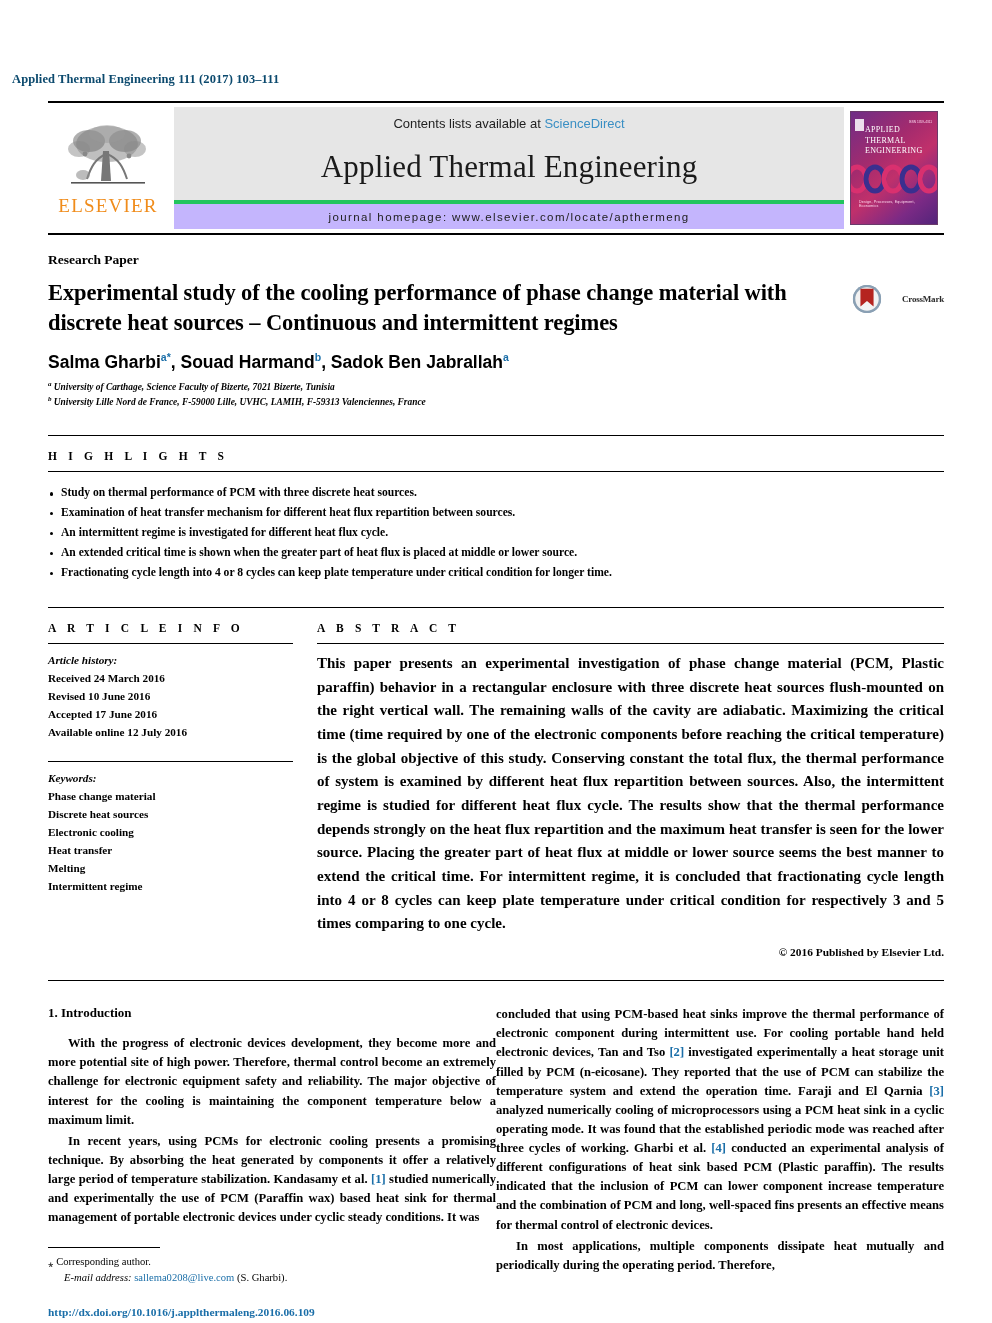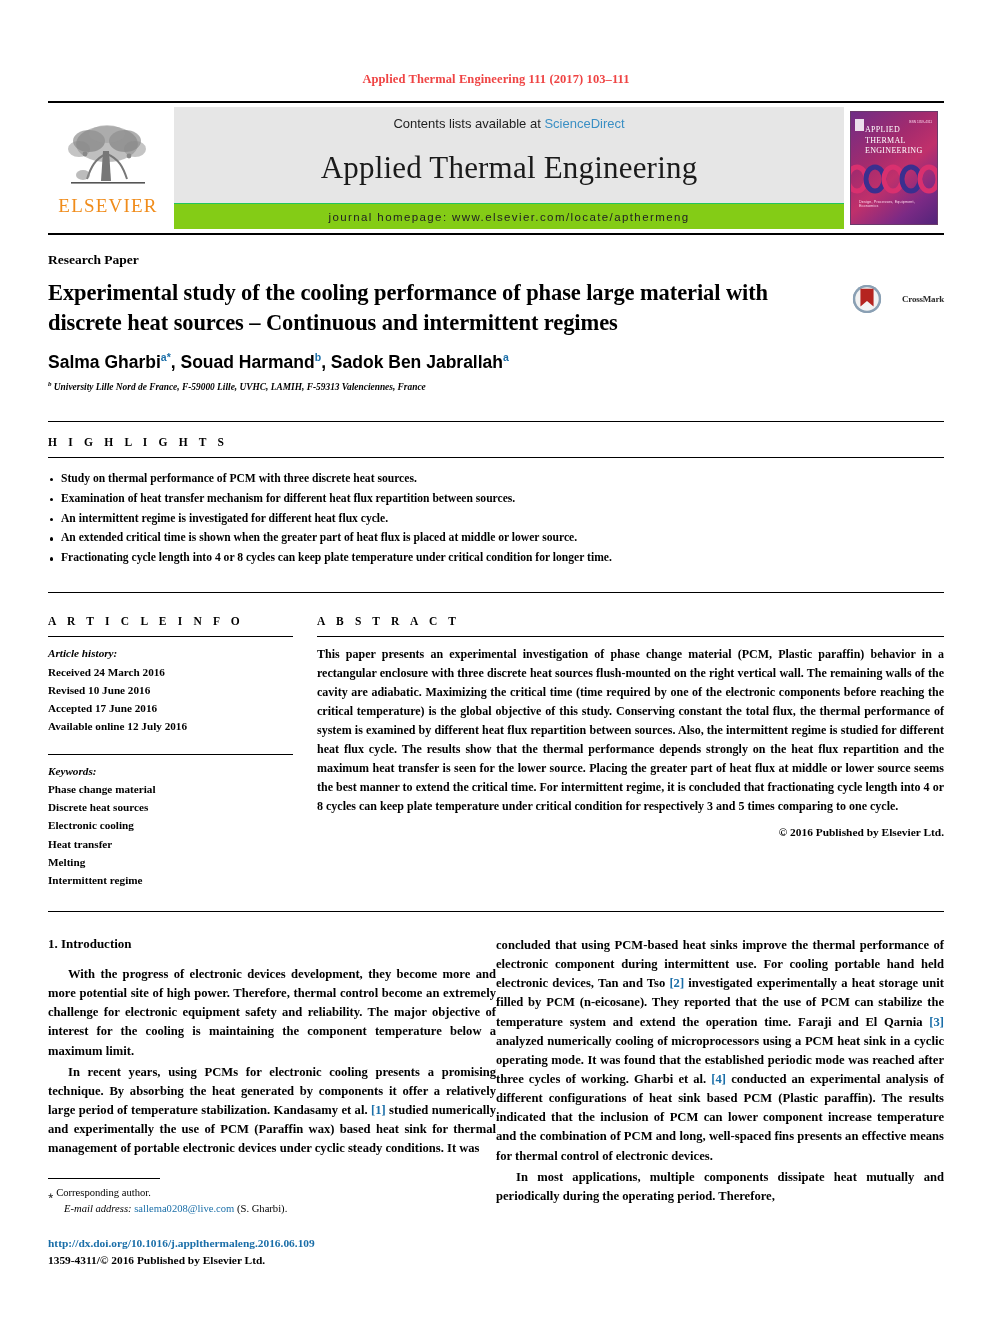--- a/index.html
+++ b/index.html
@@ -18,27 +18,28 @@
   .page {
     position: relative;
     width: 992px;
     height: 1323px;
     padding: 0;
     box-sizing: border-box;
   }
 
   
   .running-head {
-    text-align: center;
+    text-align: left;
     font-family: "Liberation Serif", serif;
     font-weight: bold;
     font-size: 12.5px;
-    color: #ef4444;
+    color: #0c4a6e;
     padding-top: 72px;
     letter-spacing: .1px;
+    margin-left: 12px;
   }
 
   
   .masthead {
     margin: 14px 48px 0 48px;
     border-top: 2px solid #000;
     border-bottom: 2px solid #000;
     display: flex;
     align-items: stretch;
     height: 122px;
@@ -89,23 +90,23 @@
     margin-top: 10px;
   }
   .homepage-line {
     font-family: "Liberation Sans", sans-serif;
     font-size: 11.5px;
     letter-spacing: 1.4px;
     color: #222;
     width: 100%;
     text-align: center;
     padding: 7px 0 6px 0;
-    border-top: 1px solid #22c55e;
+    border-top: 4px solid #22c55e;
     margin-top: 8px;
-    background: #84cc16;
+    background: #c4b5fd;
     box-sizing: border-box;
   }
   .cover-block {
     flex: 0 0 100px;
     width: 100px;
     display: flex;
     align-items: center;
     justify-content: center;
   }
   .cover-thumb {
@@ -233,42 +234,42 @@
     width: 3.4px; height: 3.4px;
     background: #000;
     border-radius: 50%;
   }
 
   
   .info-abstract {
     display: flex;
     margin-top: 24px;
     border-top: 1.6px solid #000;
-    padding-top: 8px;
+    padding-top: 0;
   }
   .info-col { flex: 0 0 245px; padding-right: 24px; }
   .abs-col  { flex: 1 1 auto; }
   .colhead { padding: 14px 0 9px 0; }
   .inner-rule { border-top: 1.2px solid #000; }
 
   .ai-block {
     font-family: "Liberation Serif", serif;
     font-weight: bold;
     font-size: 11.2px;
     line-height: 1.62;
     padding-top: 7px;
   }
   .ai-block .it { font-style: italic; }
   .ai-gap { height: 17px; }
   .kw-rule { border-top: 1.2px solid #000; margin-top: 2px; }
 
   .abstract-body {
     font-family: "Liberation Serif", serif;
     font-weight: bold;
-    font-size: 12px;
+    font-size: 15px;
     line-height: 1.58;
     text-align: justify;
     padding-top: 8px;
   }
   .copyright {
     font-family: "Liberation Serif", serif;
     font-weight: bold;
     font-size: 11.4px;
     text-align: right;
     margin-top: 10px;
@@ -383,40 +384,41 @@
         <div class="cv-foot">Design, Processes, Equipment, Economics</div>
       </div>
     </div>
   </div>
 
   <div class="content">
 
     <div class="art-type">Research Paper</div>
 
     <div class="title-row">
-      <div class="paper-title">Experimental study of the cooling performance of phase large material with discrete heat sources – Continuous and intermittent regimes</div>
+      <div class="paper-title">Experimental study of the cooling performance of phase change material with discrete heat sources – Continuous and intermittent regimes</div>
       <div class="crossmark">
         <svg class="cm-badge" viewBox="0 0 32 32">
           <circle cx="16" cy="16" r="15" fill="#7e93a8" stroke="#5c7governed"></circle>
           <circle cx="16" cy="16" r="15" fill="#8aa0b4"></circle>
           <circle cx="16" cy="16" r="12.5" fill="#f2f2f2"></circle>
           <path d="M9 5 L23 5 L23 24 L16 18 L9 24 Z" fill="#b5241f"></path>
           <path d="M16 22 L21 27 L11 27 Z" fill="#f2f2f2"></path>
         </svg>
         <span class="cm-text">CrossMark</span>
       </div>
     </div>
 
     <div class="authors">
       <span><span>Salma Gharbi</span><sup>a</sup><sup class="star">*</sup></span>,
       <span><span>Souad Harmand</span><sup>b</sup></span>,
       <span><span>Sadok Ben Jabrallah</span><sup>a</sup></span>
     </div>
 
     <div class="affil">
+      <div><sup>a</sup> <span>University of Carthage, Science Faculty of Bizerte, 7021 Bizerte, Tunisia</span></div>
       <div><sup>b</sup> <span>University Lille Nord de France, F-59000 Lille, UVHC, LAMIH, F-59313 Valenciennes, France</span></div>
     </div>
 
     <div class="highlights-wrap">
       <div class="hl-top-rule"></div>
       <div class="hl-head sec-label">H I G H L I G H T S</div>
       <div class="inner-rule"></div>
       <ul class="hl-list">
         <li>Study on thermal performance of PCM with three discrete heat sources.</li>
         <li>Examination of heat transfer mechanism for different heat flux repartition between sources.</li>

